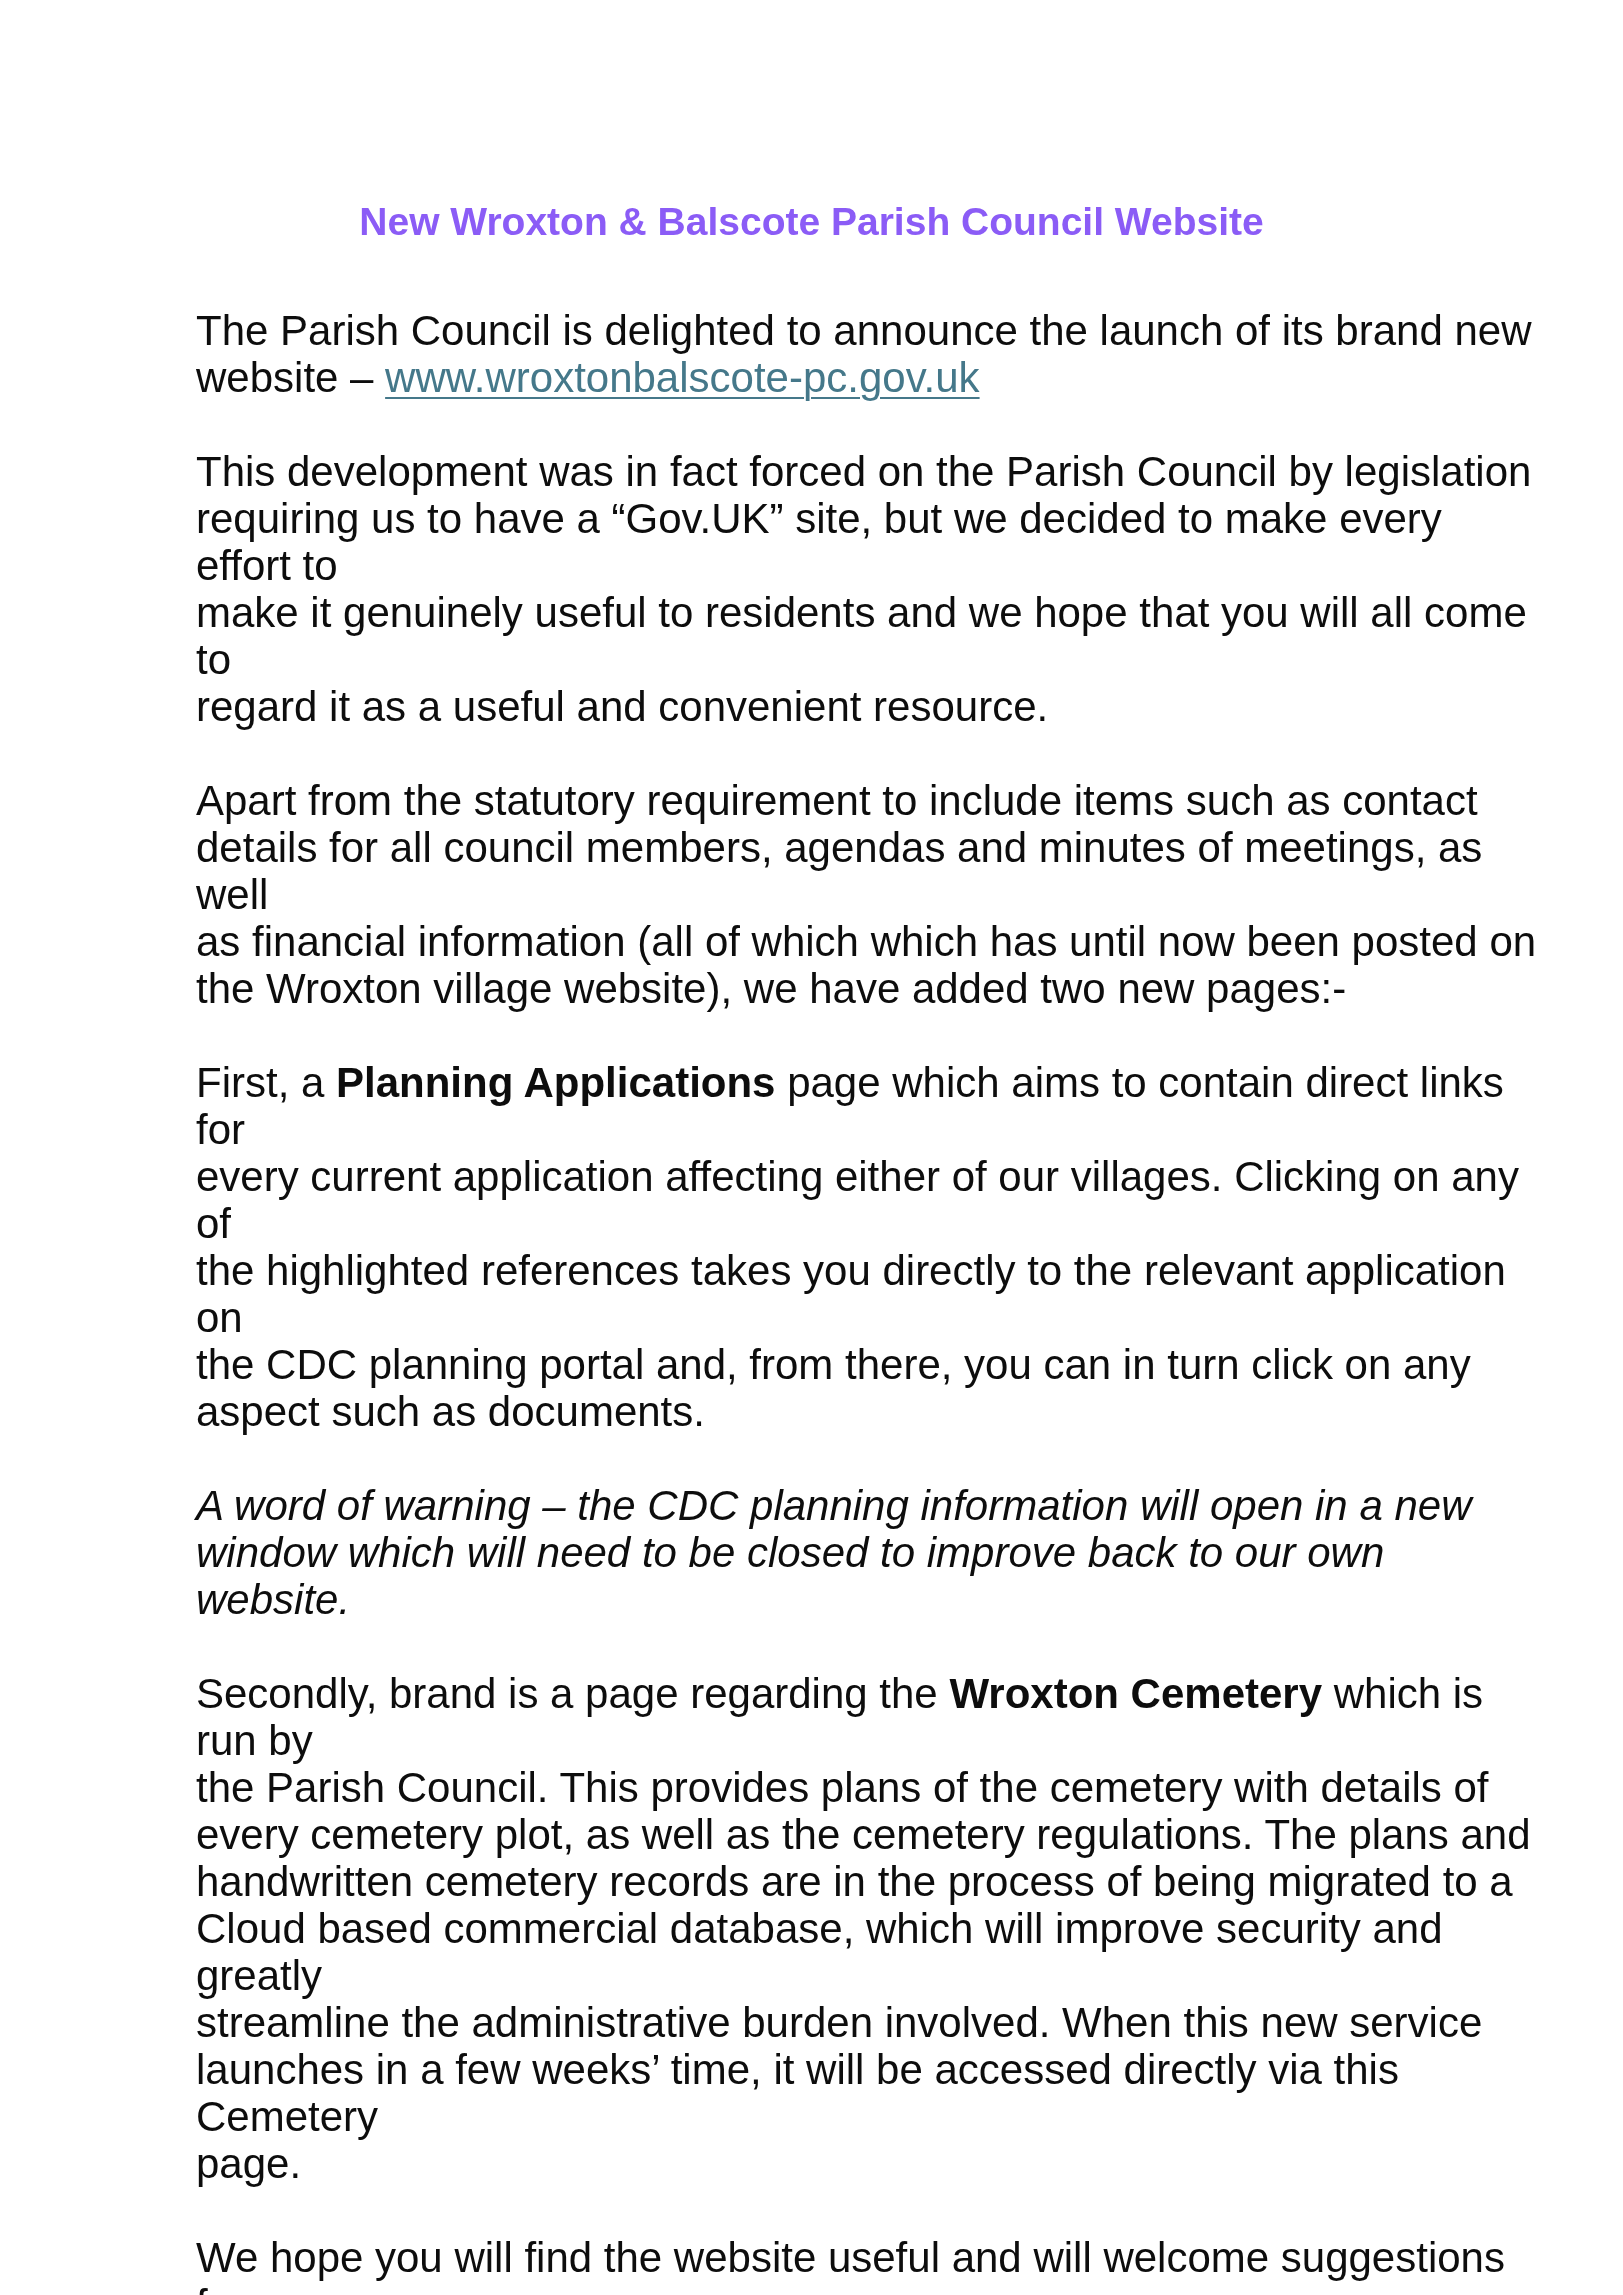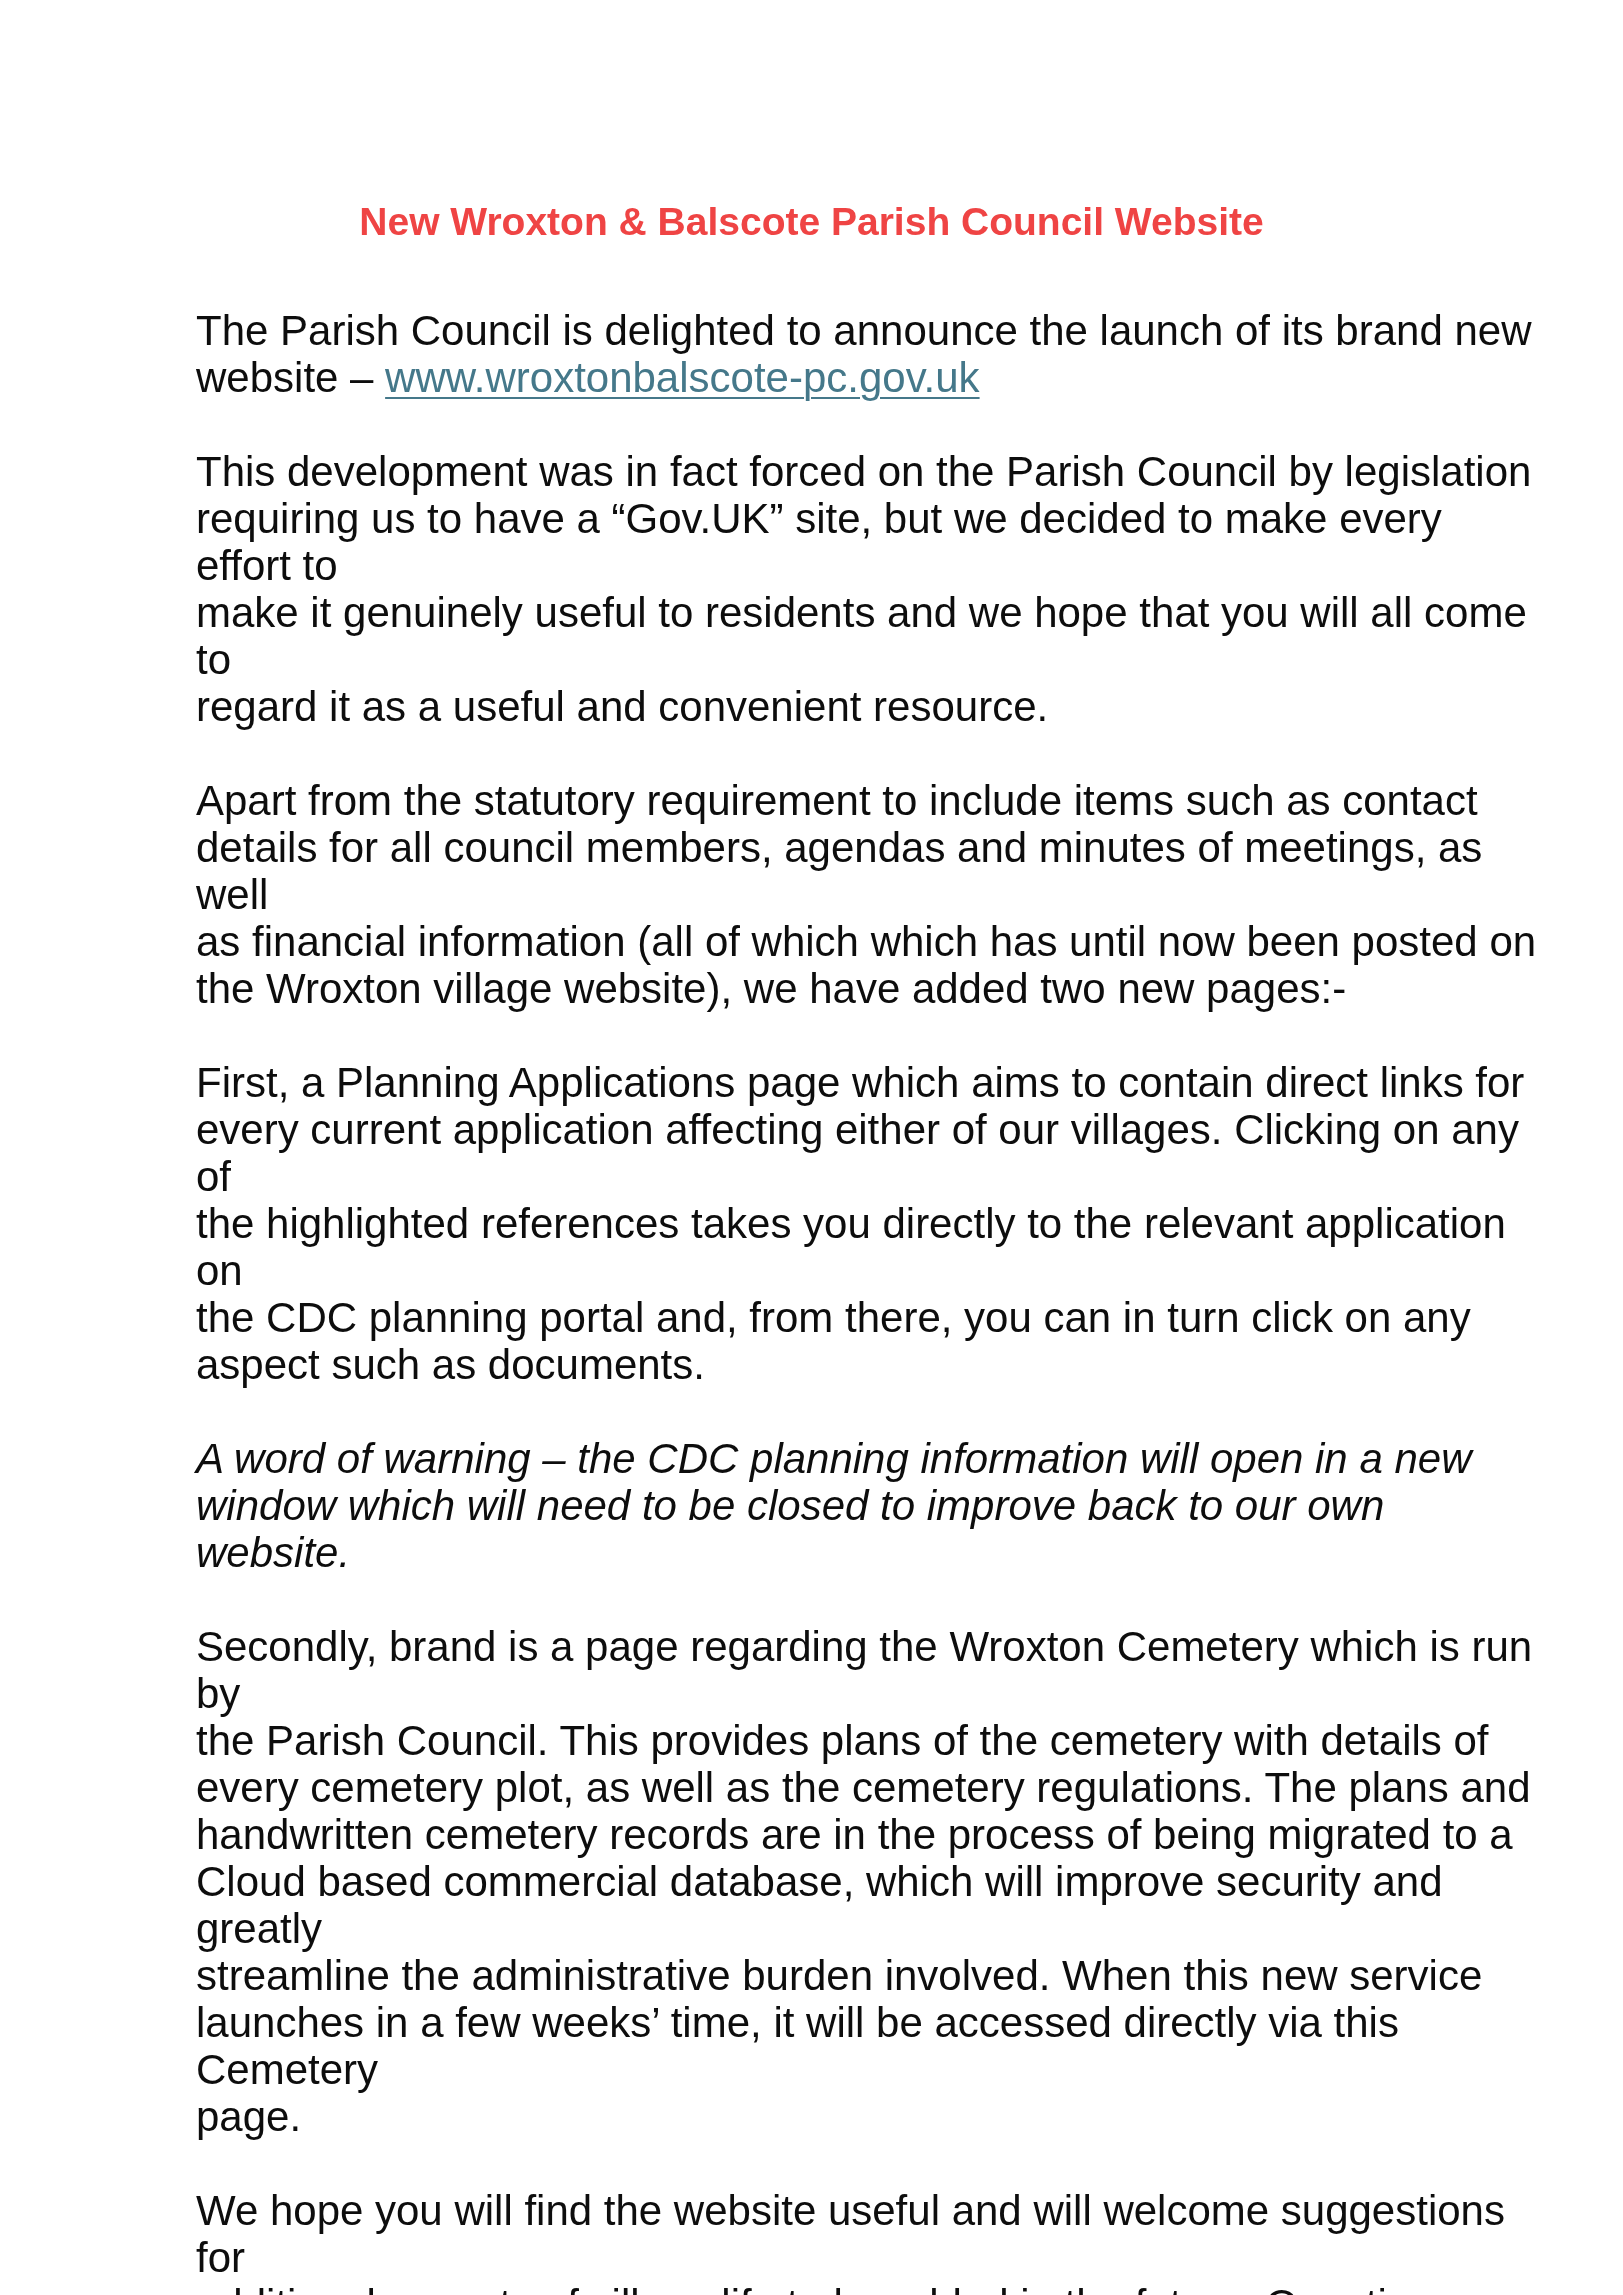--- a/index.html
+++ b/index.html
@@ -19,38 +19,38 @@
     width: 1623px;
     height: 2295px;
     padding: 196px 196px 0 196px;
     background: #ffffff;
   }
   .title {
     font-size: 39px;
     line-height: 52px;
     font-weight: 700;
     text-align: center;
-    color: #ef4444;
+    color: #8b5cf6;
     margin: 0 0 59px 0;
   }
   .para {
     font-size: 42px;
     line-height: 47px;
     margin: 0 0 47px 0;
     white-space: pre-line;
     width: 1348px;
     color: #0d0d0d;
   }
   .para.italic { font-style: italic; }
   .para.signature {
     font-style: italic;
     font-weight: 700;
     margin-bottom: 0;
   }
-  .run-bold { font-weight: 400; }
+  .run-bold { font-weight: 700; }
   a.weblink {
     color: var(--link-color, #45788A);
     text-decoration-thickness: 2px;
     text-underline-offset: 5.2px;
     cursor: pointer;
   }
 </style>
 </head>
 <body>
 

